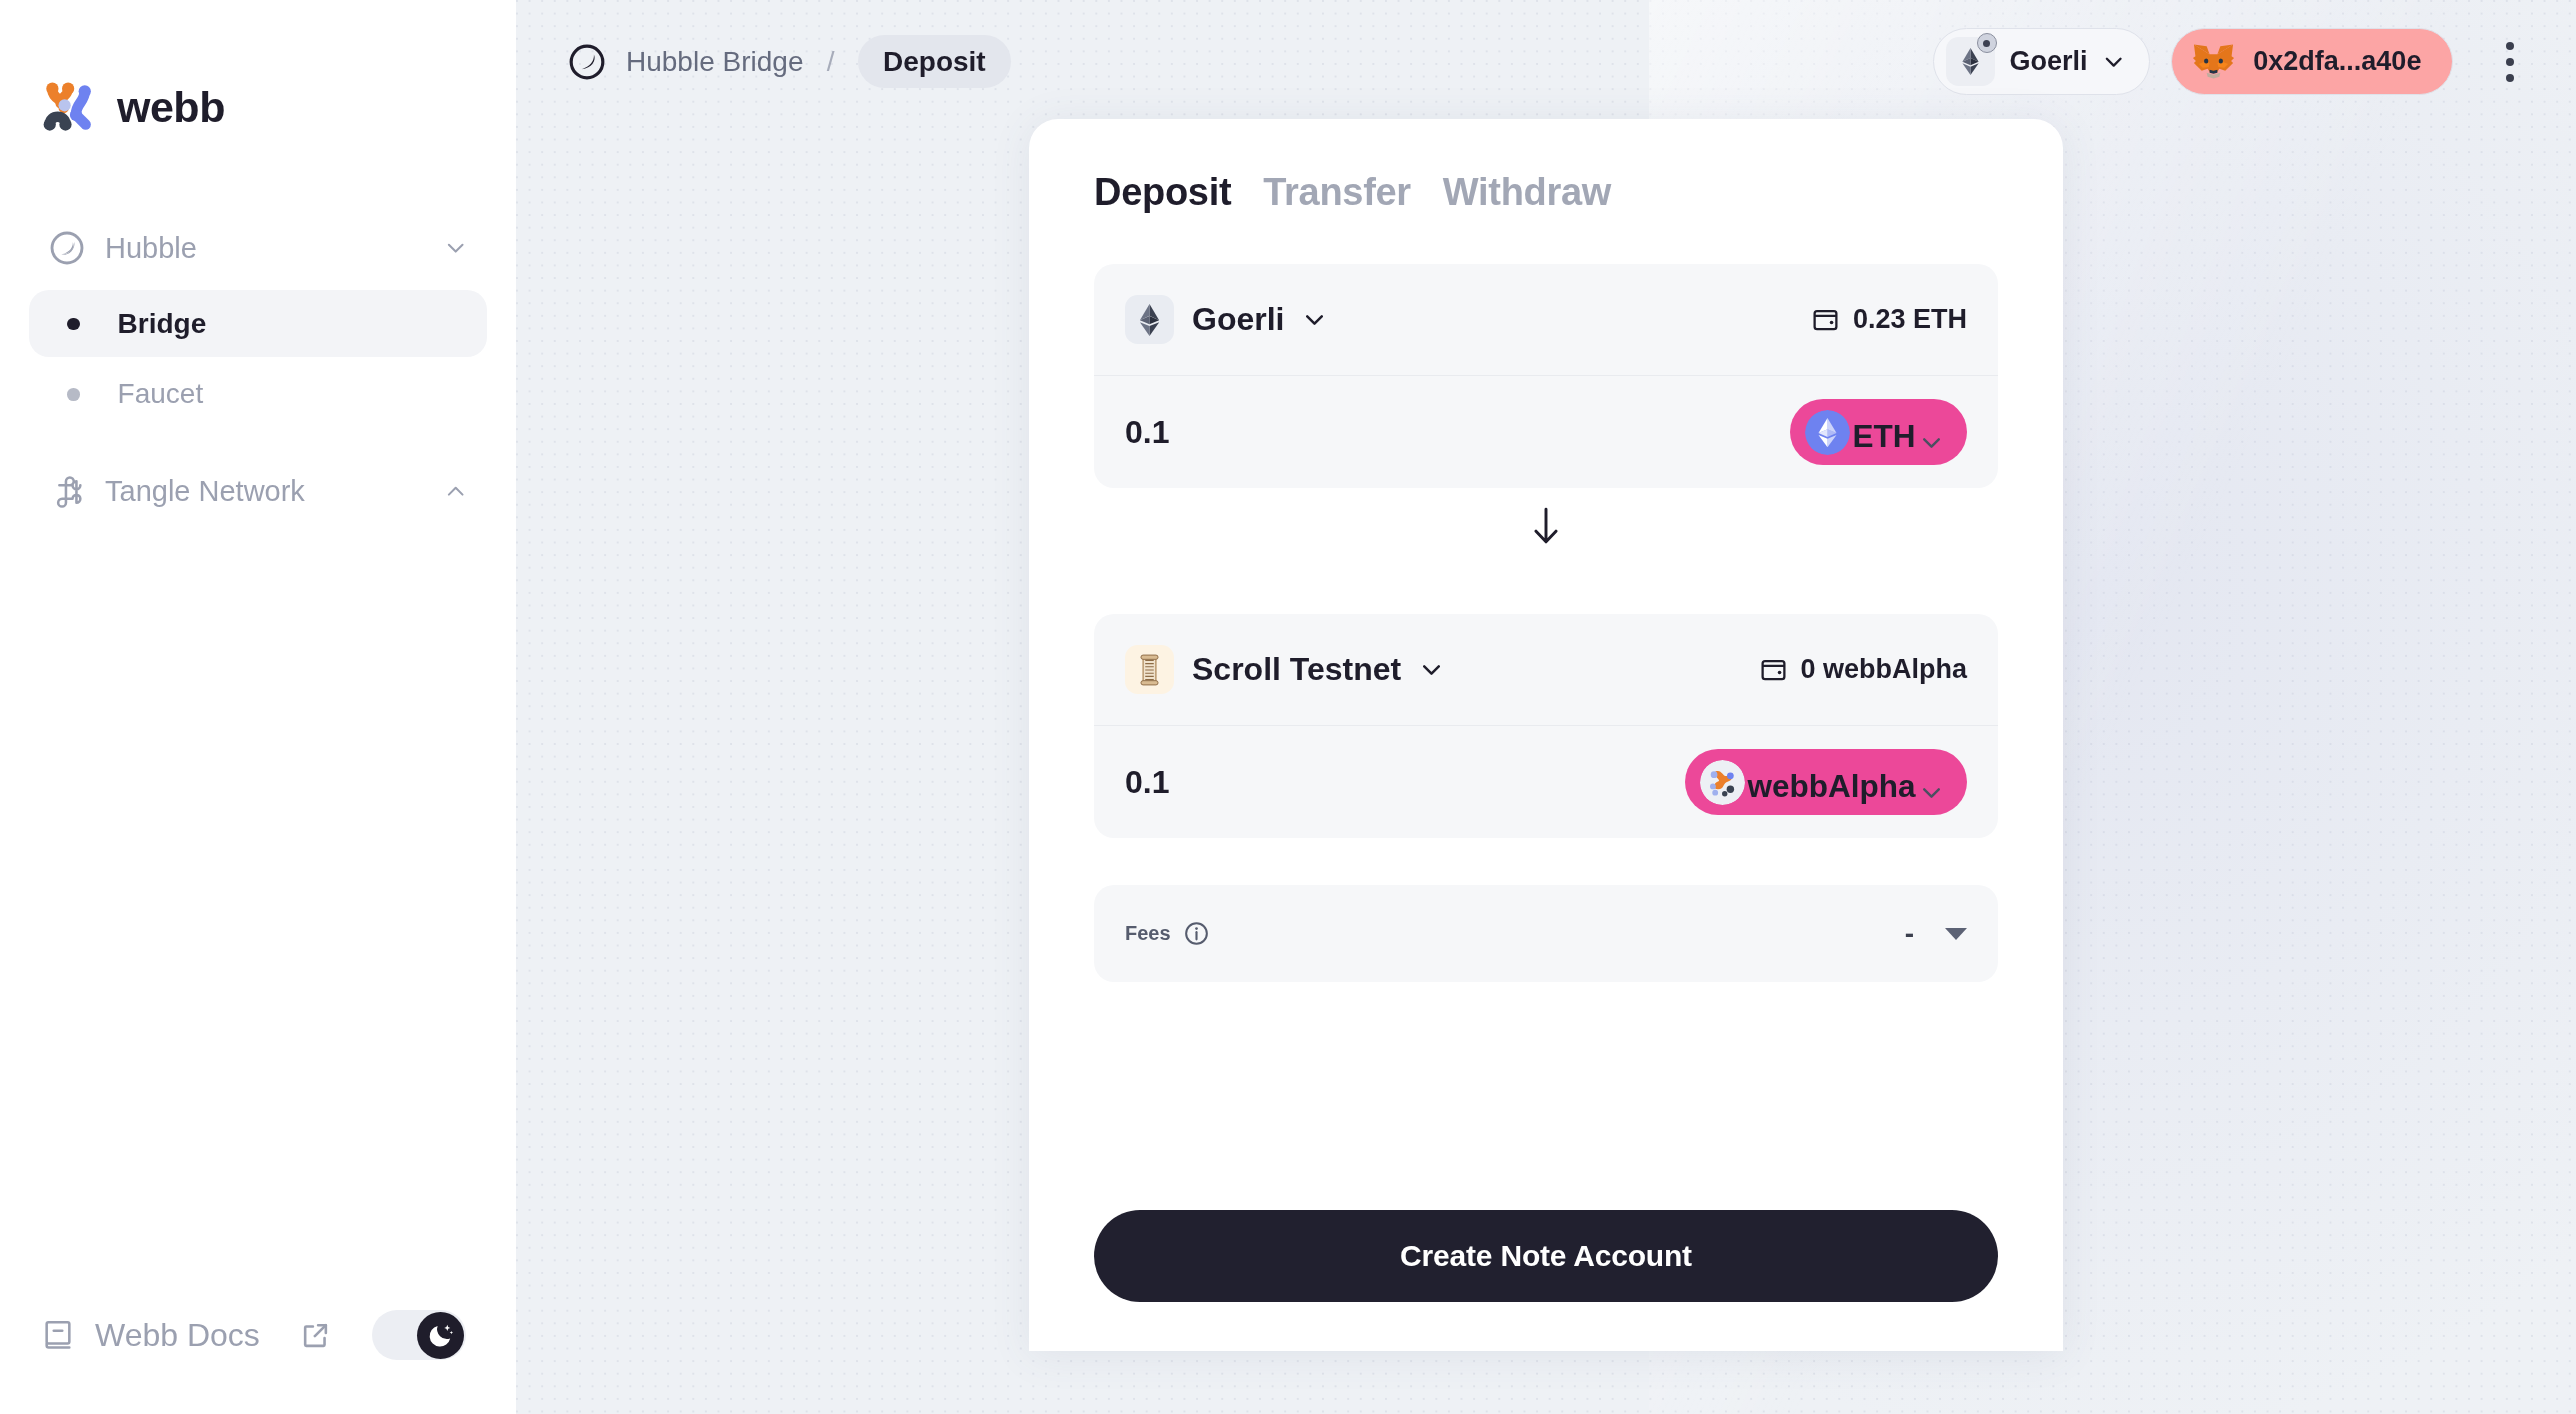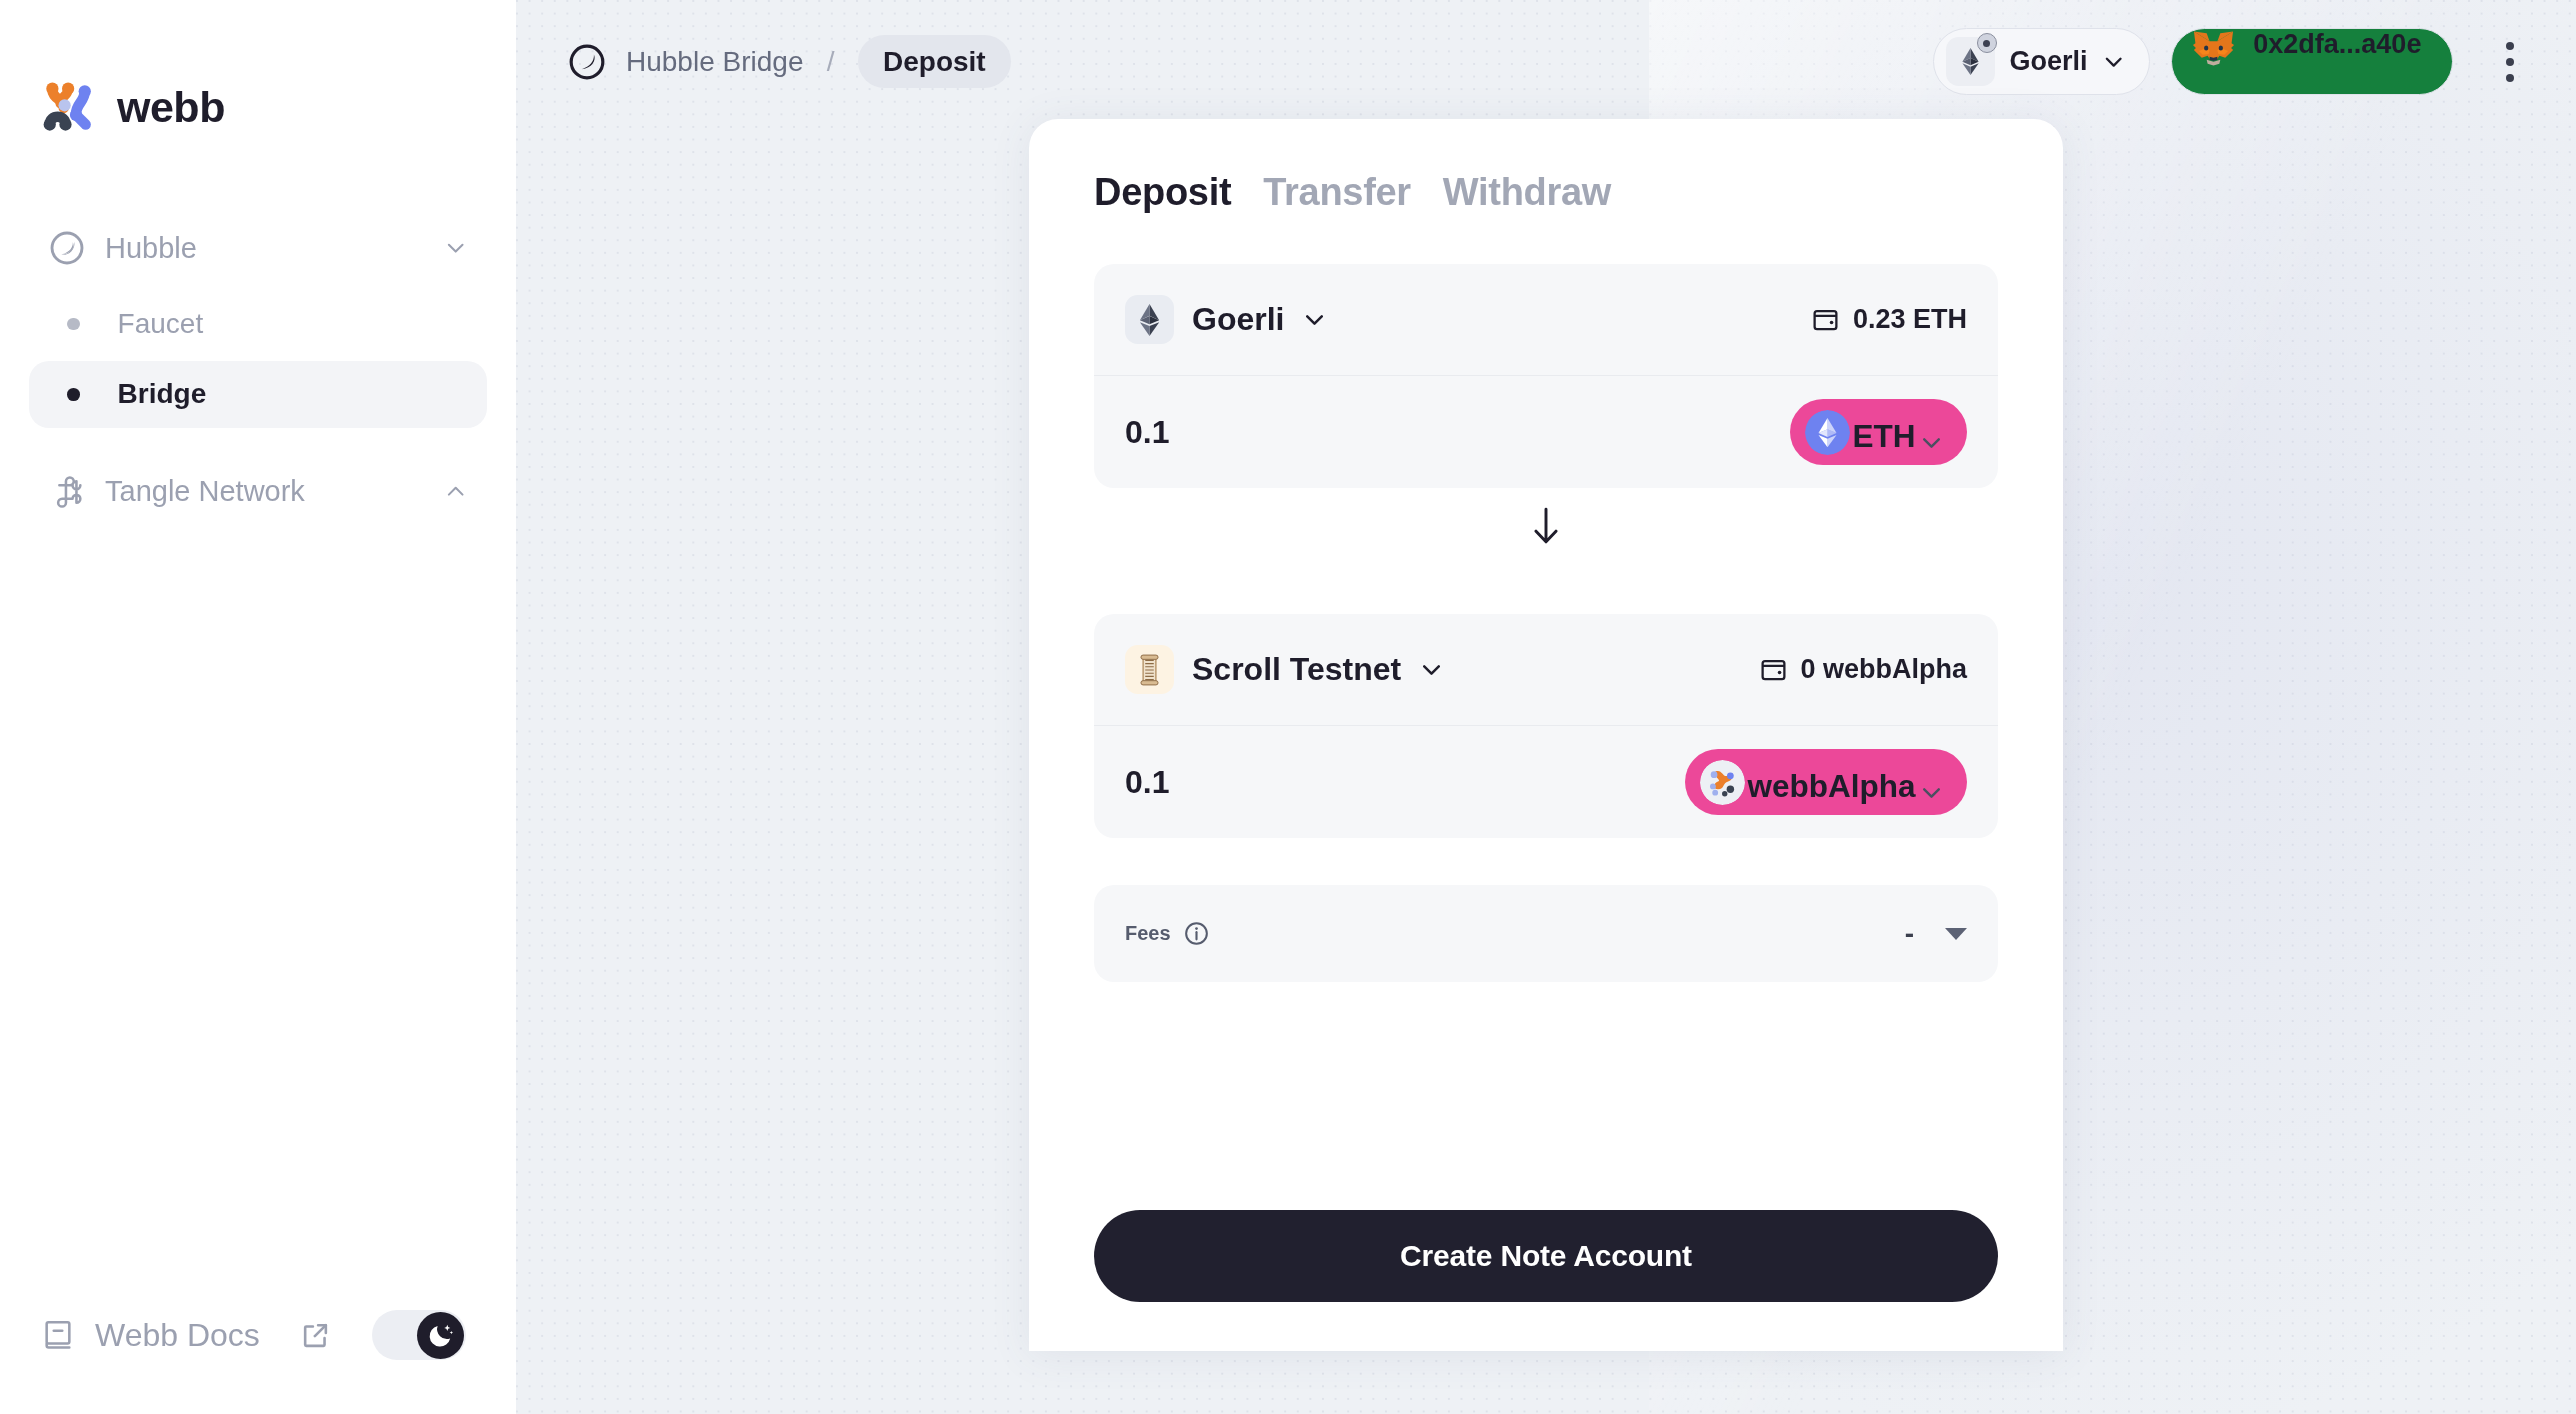--- a/index.html
+++ b/index.html
@@ -204,24 +204,24 @@
     width: 20px; height: 20px; border-radius: 50%;
     background: #cfd3de; border: 1.8px solid #8a8f9e;
     display:flex; align-items:center; justify-content:center;
   }
   .chain-pill-icon .badge i {
     width: 7.2px; height: 7.2px; border-radius: 50%; background:#3d4152; display:block;
   }
   .chain-pill-label { font-size: 27px; font-weight: 700; color: #1f1d2b; }
 
   .account-pill {
-    display: flex; 
+    display: flex; align-items: center;
     height: 67px;
     padding: 0 31px 0 20px;
-    background: #15803d;
+    background: #fca5a5;
     border: 1.8px solid #dfe2ea;
     border-radius: 900px;
     cursor: pointer;
     gap: 18px;
   }
   .fox { width: 43px; height: 40px; display:block; }
   .account-label { font-size: 27px; font-weight: 700; color: #1f1d2b; }
 
   .kebab {
     width: 52px; height: 63px;
@@ -394,27 +394,27 @@
         </span>
         <span class="nav-group-label">Hubble</span>
         <span>
           <svg class="chev" viewBox="0 0 24 24">
               <path d="M5 9l7 7 7-7" fill="none" stroke="#9ba0b0" stroke-width="2.1" stroke-linecap="round" stroke-linejoin="round"></path>
             </svg>
         </span>
       </div>
 
       <div class="nav-sub">
+        <div class="nav-item active">
+          <span class="dot"></span>
+          <span class="nav-item-label">Bridge</span>
+        </div>
         <div class="nav-item">
           <span class="dot"></span>
           <span class="nav-item-label">Faucet</span>
-        </div>
-        <div class="nav-item active">
-          <span class="dot"></span>
-          <span class="nav-item-label">Bridge</span>
         </div>
       </div>
 
       <div class="nav-group-head second">
         <span>
           <svg class="nav-group-icon" viewBox="0 0 24 24">
             <path d="M8.5 7.5h7a2.6 2.6 0 1 0-2.6-2.6v14.2a2.6 2.6 0 1 1-2.6-2.6h7a2.6 2.6 0 1 1 2.6 2.6V4.9a2.6 2.6 0 1 0 2.6 2.6" transform="translate(-1.6,0)" fill="none" stroke="#9ba0b0" stroke-width="1.7" stroke-linecap="round" stroke-linejoin="round"></path>
           </svg>
         </span>
         <span class="nav-group-label">Tangle Network</span>

